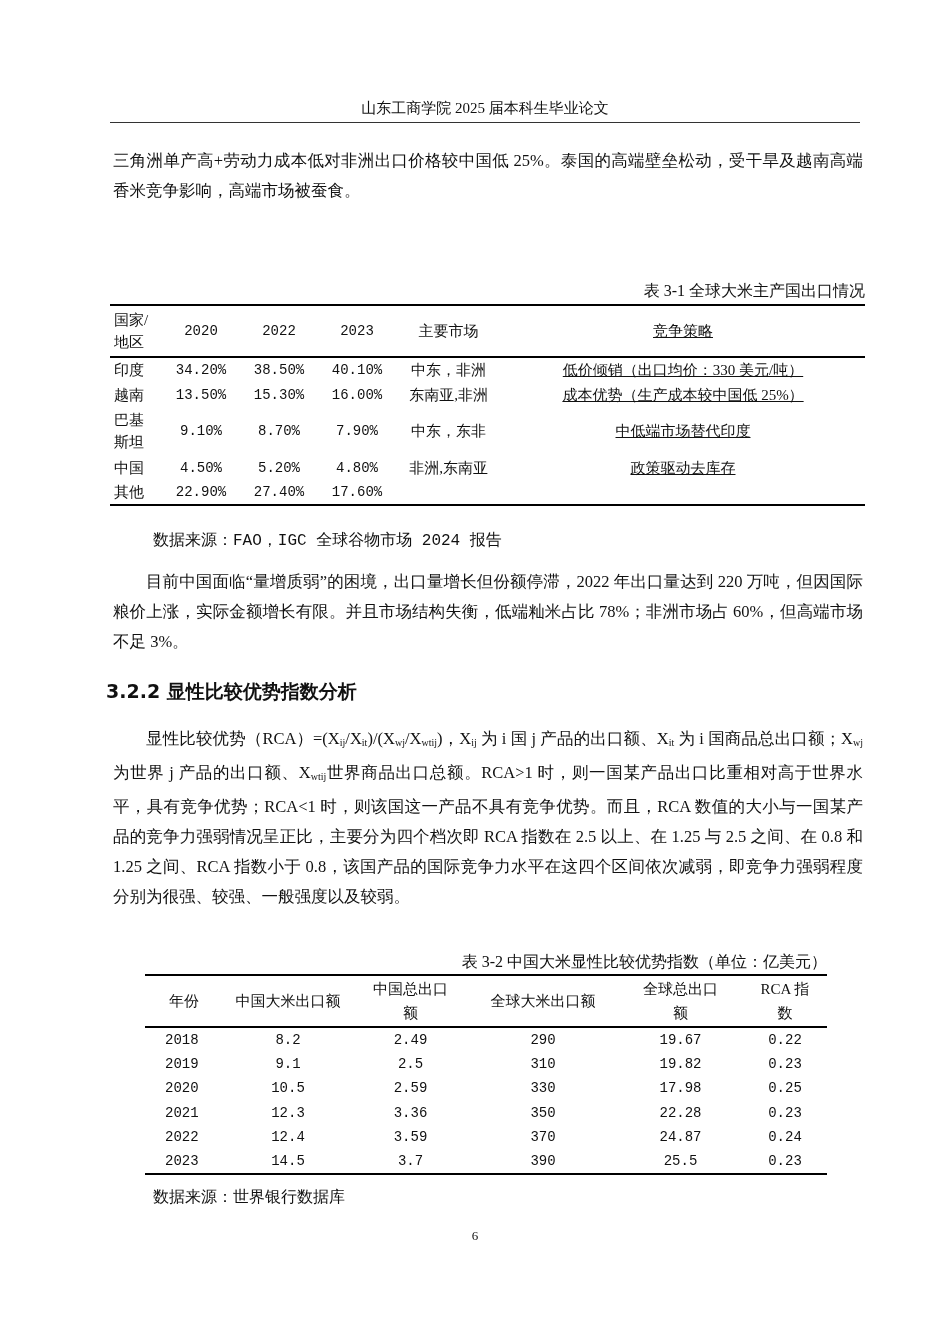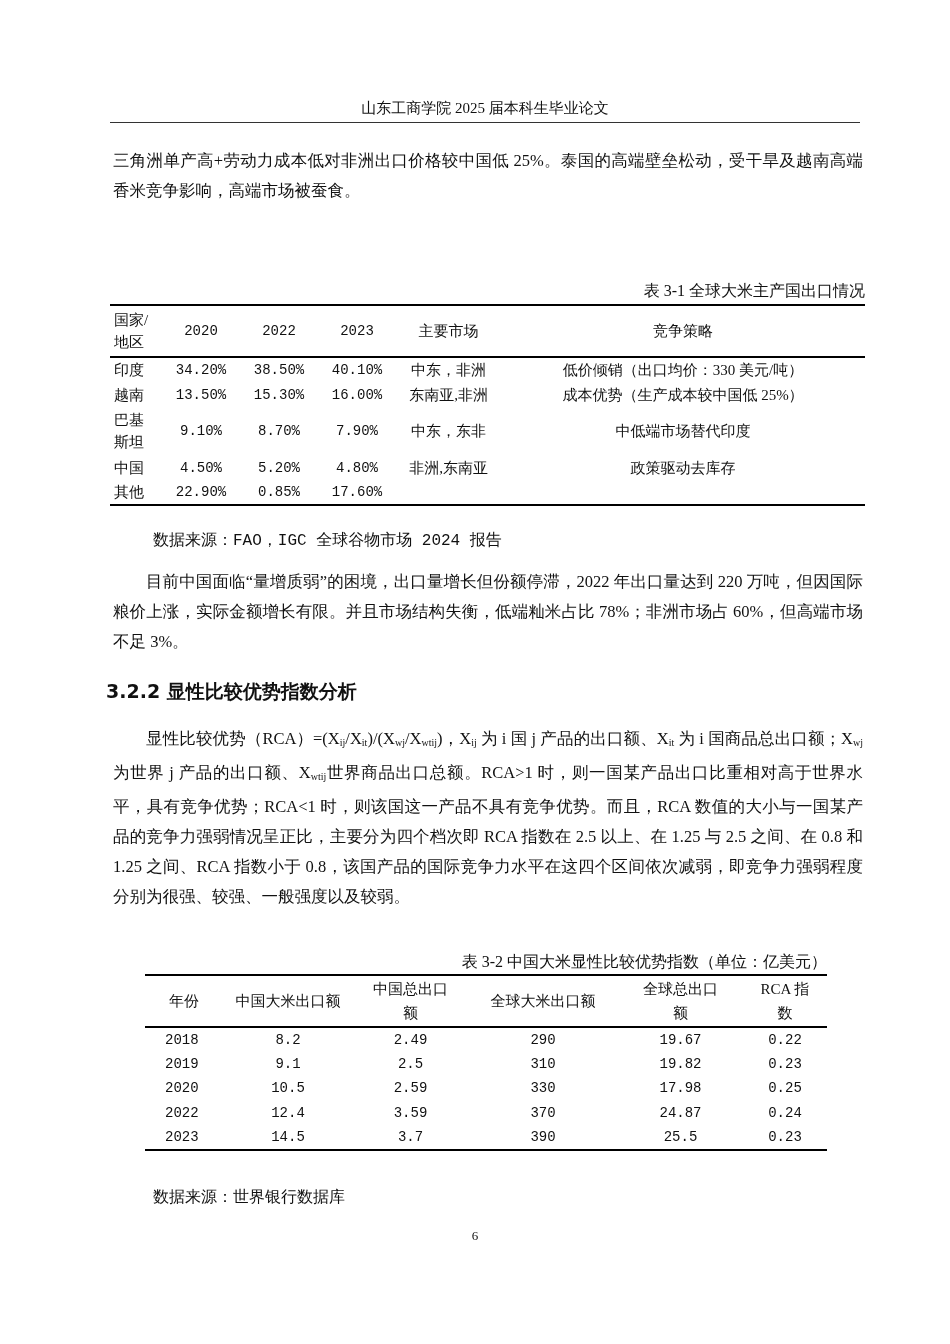--- a/index.html
+++ b/index.html
@@ -35,21 +35,21 @@
       font-weight: normal; text-align: center; padding: 0 2px;
       line-height: 22px; vertical-align: middle;
     }
     .t1 th { height: 52px; }
     .t1 td { height: 25px; }
     .t1 .tall td { height: 48px; }
     .t1 .c-country { width: 52px; text-align: left; padding-left: 4px; }
     .t1 .c-num { width: 78px; font-family: "Liberation Mono", "DejaVu Sans Mono", monospace; font-size: 14px; }
     .t1 th.c-num { font-family: "Liberation Mono", "DejaVu Sans Mono", monospace; font-size: 14px; }
     .t1 .c-market { width: 105px; }
-    .t1 .c-strategy { width: auto; }
+    .t1 .c-strategy { width: auto; text-decoration: underline; }
     .t2 {
       left: 145px; top: 974px; width: 682px;
       border-top: 2.5px solid #000; border-bottom: 2.5px solid #000;
       font-size: 15px;
     }
     .t2 thead tr { border-bottom: 2.5px solid #000; }
     .t2 th, .t2 td {
       font-weight: normal; text-align: center; padding: 0 4px;
       vertical-align: middle;
     }
@@ -128,21 +128,21 @@
       <td class="c-country">中国</td>
       <td class="c-num">4.50%</td>
       <td class="c-num">5.20%</td>
       <td class="c-num">4.80%</td>
       <td class="c-market">非洲,东南亚</td>
       <td class="c-strategy">政策驱动去库存</td>
     </tr>
     <tr>
       <td class="c-country">其他</td>
       <td class="c-num">22.90%</td>
-      <td class="c-num">0.85%</td>
+      <td class="c-num">27.40%</td>
       <td class="c-num">17.60%</td>
       <td class="c-market"></td>
       <td class="c-strategy"></td>
     </tr>
   </tbody>
 </table>
 
 <div class="source" style="top:528px;font-family:Liberation Mono, monospace;">数据来源：FAO，IGC 全球谷物市场 2024 报告</div>
 
 <p class="para indent" style="top:567px;">目前中国面临“量增质弱”的困境，出口量增长但份额停滞，2022 年出口量达到 220 万吨，但因国际粮价上涨，实际金额增长有限。并且市场结构失衡，低端籼米占比 78%；非洲市场占 60%，但高端市场不足 3%。</p>
@@ -192,20 +192,28 @@
     </tr>
     <tr>
       <td>2020</td>
       <td>10.5</td>
       <td>2.59</td>
       <td>330</td>
       <td>17.98</td>
       <td>0.25</td>
     </tr>
     <tr>
+      <td>2021</td>
+      <td>12.3</td>
+      <td>3.36</td>
+      <td>350</td>
+      <td>22.28</td>
+      <td>0.23</td>
+    </tr>
+    <tr>
       <td>2022</td>
       <td>12.4</td>
       <td>3.59</td>
       <td>370</td>
       <td>24.87</td>
       <td>0.24</td>
     </tr>
     <tr>
       <td>2023</td>
       <td>14.5</td>

